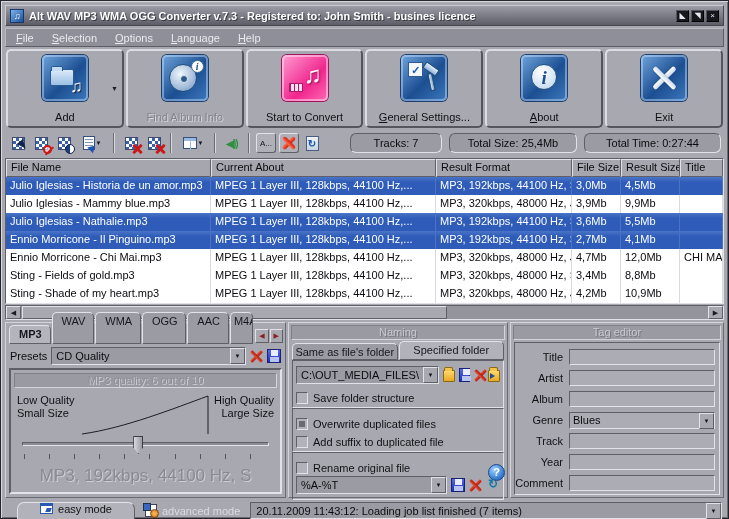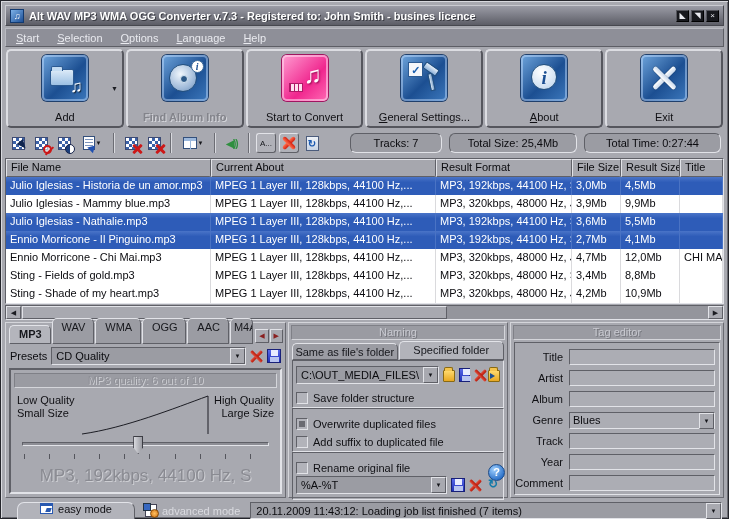--- a/index.html
+++ b/index.html
@@ -27,21 +27,21 @@
   .menuitem { color:#e9eaef; font-size:11px; cursor:default; }
   .menuitem::first-letter { text-decoration:underline; }
 
   
   .bigbar { height:79px; margin-top:2px; display:flex; }
   .bigbtn { flex:1; position:relative; margin:0 1px; background:#a8a9b0; border:2px solid;
             border-color:#dcdde2 #55565d #55565d #dcdde2; border-radius:5px;
             display:flex; flex-direction:column; align-items:center; justify-content:flex-start; padding-top:4px; }
   .bigbtn .lbl { position:absolute; bottom:3px; font-size:11px; color:#101014; white-space:nowrap; }
   .bigbtn .lbl.uline::first-letter { text-decoration:underline; }
-  .bigbtn.disabled .lbl { color:#83848b; text-shadow:1px 1px 0 #d4d5da;font-weight:bold; }
+  .bigbtn.disabled .lbl { color:#83848b; text-shadow:1px 1px 0 #d4d5da; }
   .bigicon { width:46px; height:46px; border-radius:5px; position:relative;
              background:linear-gradient(135deg,#6fa5dc,#1c4f92 55%,#3c78bc);
              box-shadow:inset 0 0 0 2px rgba(200,225,255,.45), 0 0 0 1px #20406c; }
   .bigicon.pink { background:linear-gradient(135deg,#ff9ed2,#f0268e 60%,#ff6ab4);
                   box-shadow:inset 0 0 0 2px rgba(255,220,240,.55), 0 0 0 1px #a01560; }
   .fold { position:absolute; left:8px; top:14px; width:24px; height:17px;
           background:linear-gradient(#dceaf8,#9cc0e4); border:1px solid #2c5a92; border-radius:2px; }
   .fold::before { content:""; position:absolute; top:-4px; left:0; width:10px; height:4px;
                   background:#c4dcf2; border:1px solid #2c5a92; border-bottom:none; border-radius:2px 2px 0 0; }
   .gnote { position:absolute; right:5px; bottom:4px; color:#fff; font-size:17px; text-shadow:1px 1px 1px #123; }
@@ -134,21 +134,21 @@
   .bottom { margin-top:2px; height:176px; display:flex; gap:2px; }
   .panel { background:#a8a9b0; border:1px solid; border-color:#d4d5da #6a6b72 #6a6b72 #d4d5da; position:relative; }
   .pleft { width:281px; display:flex; flex-direction:column; }
   .pmid  { width:220px; display:flex; flex-direction:column; }
   .pright{ flex:1; display:flex; flex-direction:column; }
   .phead { height:15px; margin:2px 2px 0 2px; background:#9a9ba2; border:1px solid; border-color:#7f8087 #d4d5da #d4d5da #7f8087;
            text-align:center; font-size:11px; line-height:13px; color:#c9cad1; text-shadow:1px 1px 0 #74757c; }
 
   
   .tabrow { height:21px; display:flex; align-items:flex-end; padding:2px 2px 0 3px; }
-  .ftab { height:26px; padding:0 9px; font-size:11px; line-height:16px; color:#17181d; background:#9b9ca3;
+  .ftab { height:32px; padding:0 9px; font-size:11px; line-height:16px; color:#17181d; background:#9b9ca3;
           border:1px solid; border-color:#e2e3e8 #5f6067 #5f6067 #e2e3e8; border-radius:5px 5px 0 0; margin-right:1px; cursor:pointer;
           white-space:nowrap; overflow:hidden; }
   .ftab.active { height:19px; background:#b4b5bc; font-weight:bold; }
   .ftab.clip { width:24px; padding:0 3px; }
   .tabarr { width:14px; height:14px; margin:0 0 1px 1px; background:#a8a9b0; border:1px solid;
             border-color:#e2e3e8 #5f6067 #5f6067 #e2e3e8; font-size:7px; line-height:12px; text-align:center; color:#8a2020; cursor:pointer; }
   .presrow { height:24px; display:flex; align-items:center; gap:4px; padding:2px 4px; }
   .preslabel { font-size:11px; color:#0b0b0f; }
   .combo { flex:1; height:18px; background:#9b9ca3; border:1px solid; border-color:#5f6067 #e2e3e8 #e2e3e8 #5f6067;
            display:flex; align-items:center; cursor:pointer; }
@@ -236,21 +236,21 @@
     <div class="appicon">♫</div>
     <div class="titletext">Alt WAV MP3 WMA OGG Converter v.7.3 - Registered to: John Smith - busines licence</div>
     <div class="wbtns">
       <div class="wbtn">◣</div>
       <div class="wbtn">◥</div>
       <div class="wbtn">×</div>
     </div>
   </div>
 
   <div class="menubar">
-    <div class="menuitem">Start</div>
+    <div class="menuitem">File</div>
     <div class="menuitem">Selection</div>
     <div class="menuitem">Options</div>
     <div class="menuitem">Language</div>
     <div class="menuitem">Help</div>
   </div>
 
   <div class="bigbar">
     <div class="bigbtn">
       <div class="bigicon">
         <div class="fold"></div>

